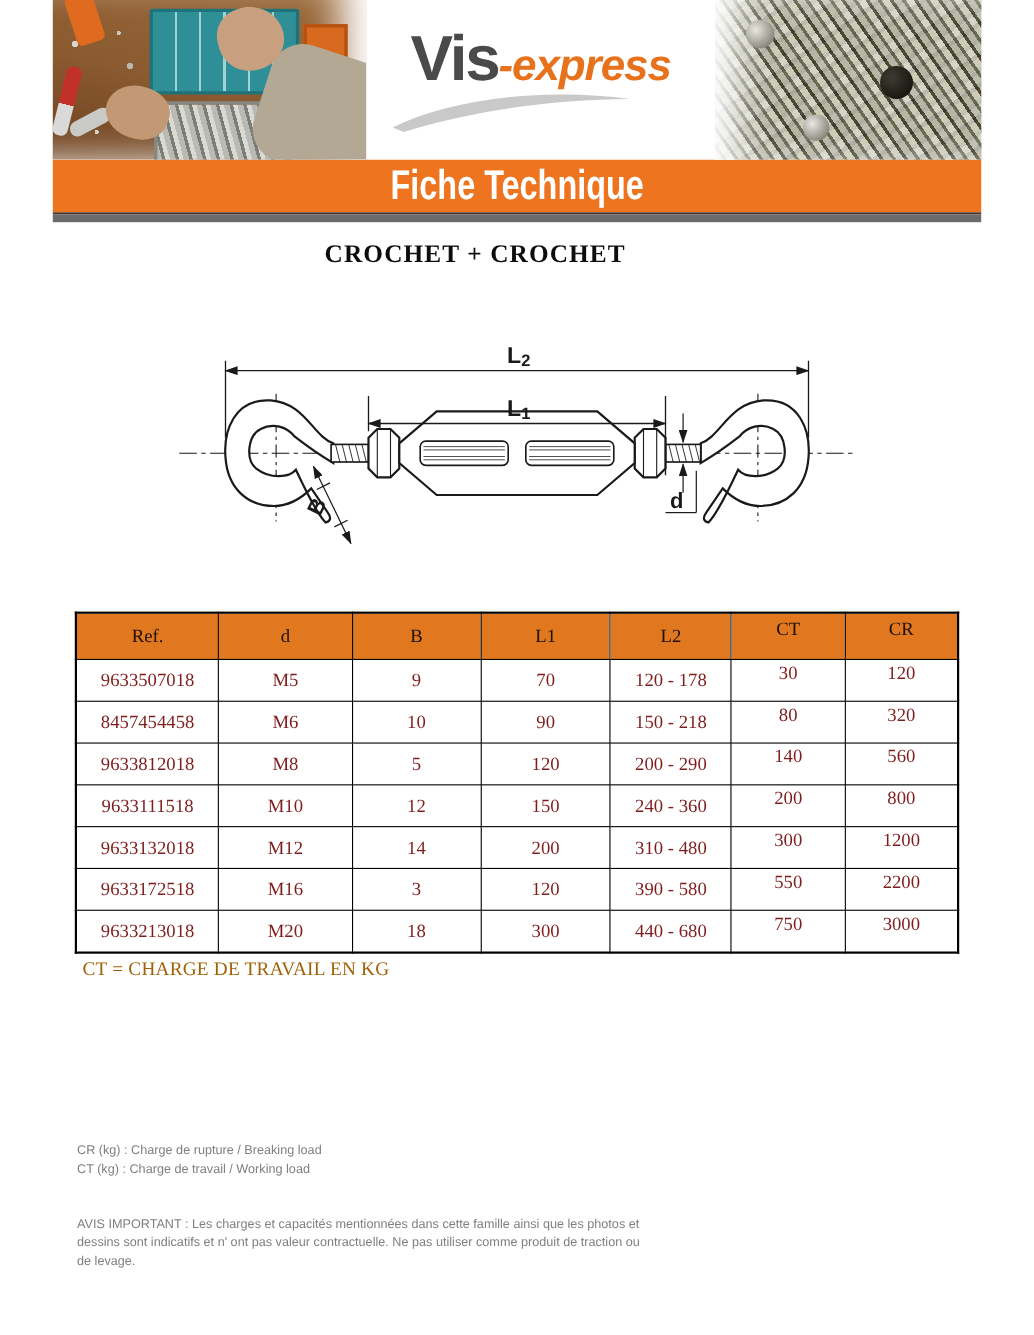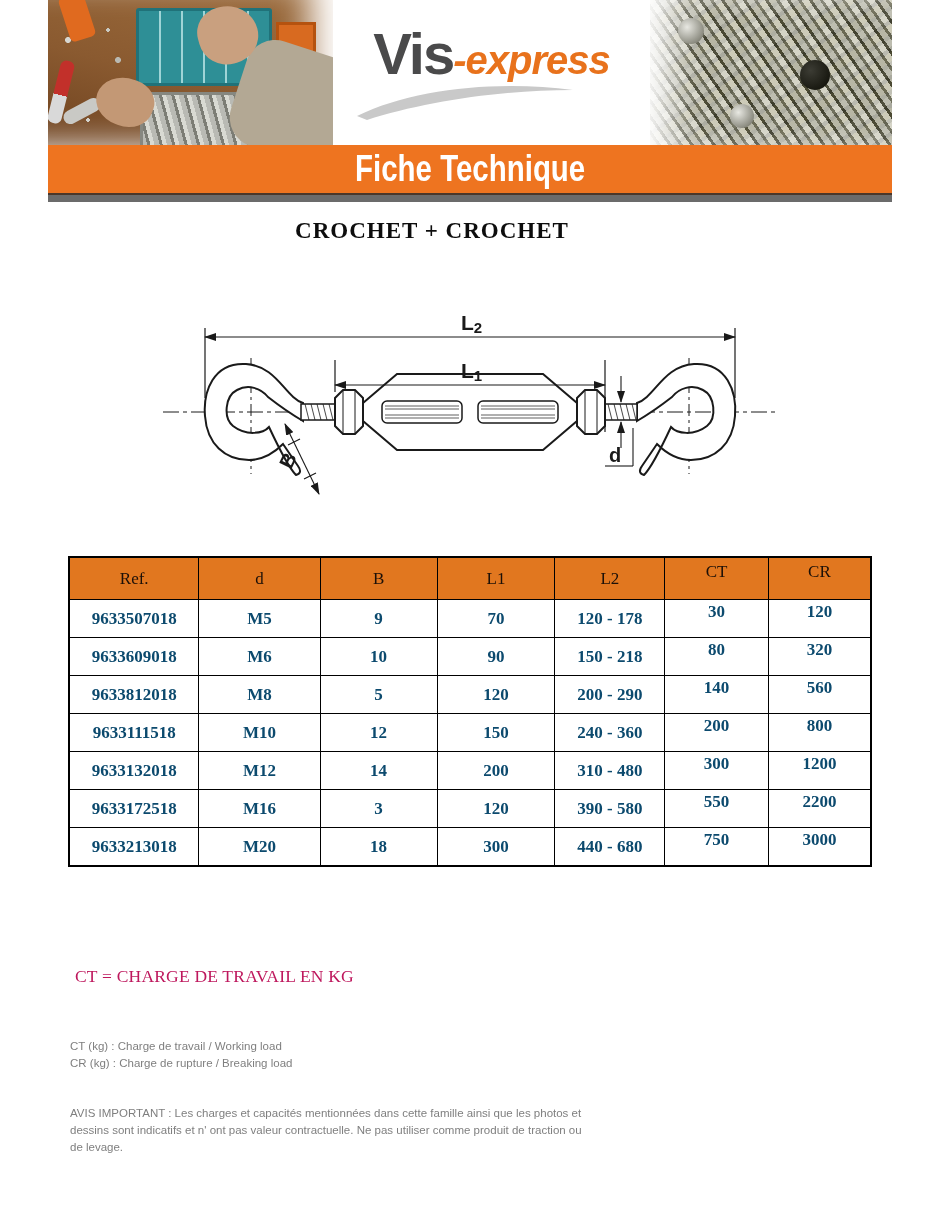--- a/index.html
+++ b/index.html
@@ -61,30 +61,30 @@
 
   
   #doc-title{position:absolute;left:0;top:218px;width:864px;text-align:center;
              font-weight:bold;font-size:23px;color:#0d0d0d;letter-spacing:1px;}
 
   
   #drawing{position:absolute;left:145px;top:300px;}
 
   
   #spec-table{position:absolute;left:68px;top:556px;width:804px;border-collapse:collapse;table-layout:fixed;padding-left:41px;}
-  #spec-table th,#spec-table td{border:1px solid #000;text-align:center;font-size:17px;color:#0c4a6e;
-             font-family:"Liberation Serif",serif;overflow:hidden;font-weight:bold;}
+  #spec-table th,#spec-table td{border:1px solid #000;text-align:center;font-size:17px;color:#7f1d1d;
+             font-family:"Liberation Serif",serif;overflow:hidden;}
   #spec-table{border:2px solid #000;}
   #spec-table thead th{background:#e1771f;height:36px;font-weight:normal;color:#1c1008;}
   #spec-table tbody td{height:34px;background:#fff;}
   #spec-table .top-align{vertical-align:top;padding-top:2px;}
   #spec-table thead .top-align{vertical-align:top;padding-top:4px;}
 
   
-  #legend{position:absolute;left:75px;top:964px;font-size:17.5px;color:#be185d;line-height:24px;letter-spacing:.2px;}
+  #legend{position:absolute;left:75px;top:868px;font-size:17.5px;color:#a16207;line-height:24px;letter-spacing:.2px;}
 
   
   #footnotes{position:absolute;left:70px;top:1038px;font-family:"Liberation Sans",sans-serif;
              font-size:11.5px;color:#7f7f7f;line-height:17px;}
   #avis{margin-top:33px;width:520px;}
 </style>
 </head>
 <body>
 
 <div id="page">
@@ -270,21 +270,21 @@
         <tr>
           <td>9633507018</td>
           <td>M5</td>
           <td>9</td>
           <td>70</td>
           <td>120 - 178</td>
           <td class="top-align">30</td>
           <td class="top-align">120</td>
         </tr>
         <tr>
-          <td>9633609018</td>
+          <td>8457454458</td>
           <td>M6</td>
           <td>10</td>
           <td>90</td>
           <td>150 - 218</td>
           <td class="top-align">80</td>
           <td class="top-align">320</td>
         </tr>
         <tr>
           <td>9633812018</td>
           <td>M8</td>
@@ -331,18 +331,18 @@
           <td class="top-align">3000</td>
         </tr>
       </tbody>
   </table>
 
   <div id="legend">
     <div>CT = CHARGE DE TRAVAIL EN KG</div>
   </div>
 
   <div id="footnotes">
+    <div>CR (kg) : Charge de rupture / Breaking load</div>
     <div>CT (kg) : Charge de travail / Working load</div>
-    <div>CR (kg) : Charge de rupture / Breaking load</div>
     <div id="avis">AVIS IMPORTANT : Les charges et capacités mentionnées dans cette famille ainsi que les photos et dessins sont indicatifs et n' ont pas valeur contractuelle. Ne pas utiliser comme produit de traction ou de levage.</div>
   </div>
 
 </div>
 
 </body></html>

